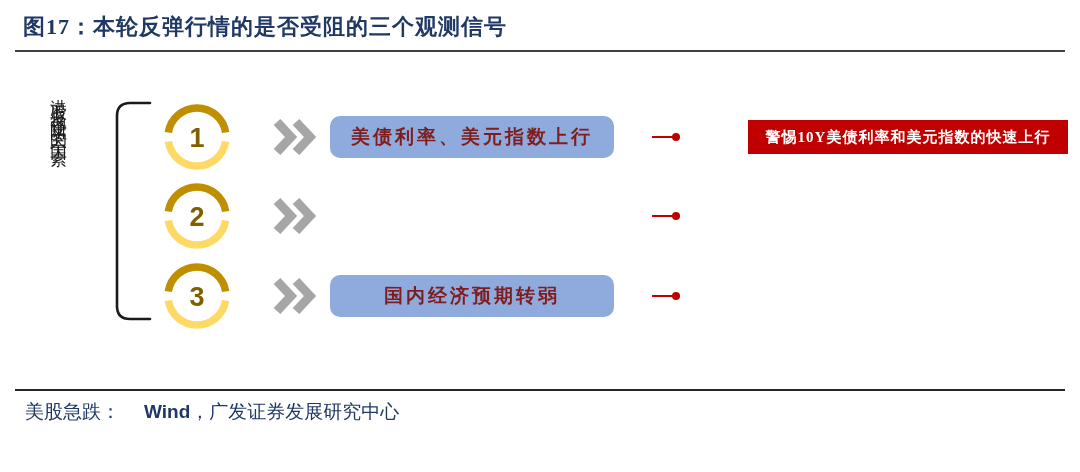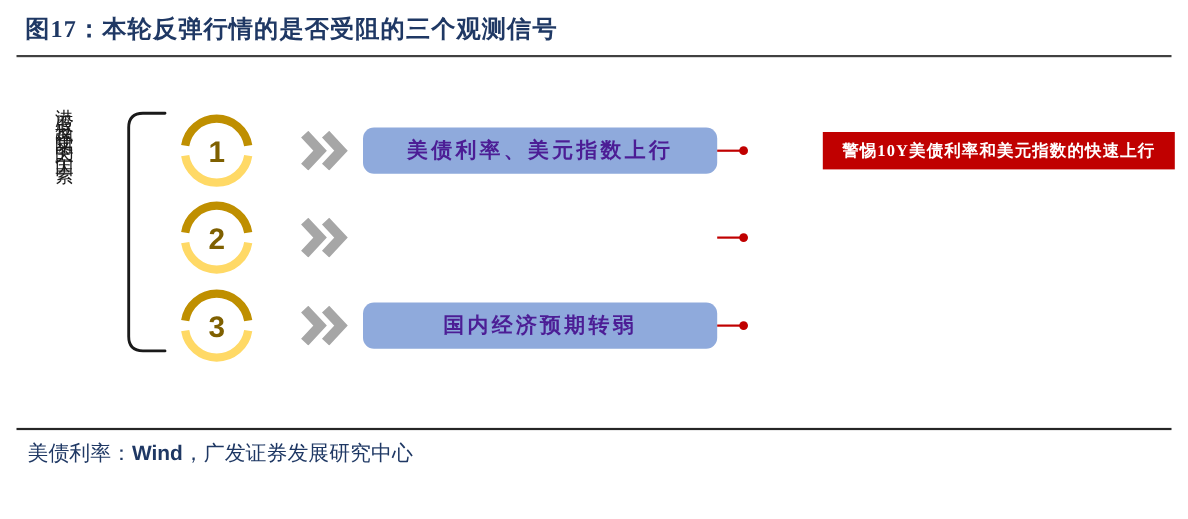--- a/index.html
+++ b/index.html
@@ -25,37 +25,37 @@
     font-size:17px;font-weight:500;color:var(--ink);letter-spacing:5px;line-height:1;
   }
   .bracket{position:absolute;left:110px;top:100px;}
   
   .row{position:absolute;left:0;right:0;height:80px;}
   .row.r1{top:97px;} .row.r2{top:176px;} .row.r3{top:256px;}
   .ring{position:absolute;left:162px;top:50%;margin-top:-35px;}
   .ring text{font-family:"Liberation Sans", sans-serif;font-weight:bold;font-size:27px;}
   .chev{position:absolute;left:272px;top:50%;margin-top:-18px;}
   .signal-box{
-    position:absolute;left:330px;top:50%;margin-top:-21px;width:322px;height:42px;
+    position:absolute;left:330px;top:50%;margin-top:-21px;width:284px;height:42px;
     background:var(--signal-box);border-radius:10px;
     display:flex;align-items:center;justify-content:center;
-    color:#4c1d95;font-size:19px;font-weight:600;letter-spacing:3px;white-space:nowrap;
+    color:#7f1d1d;font-size:19px;font-weight:600;letter-spacing:3px;white-space:nowrap;
   }
   .conn-line{position:absolute;left:652px;top:50%;margin-top:-1px;width:22px;height:2px;background:var(--connector);}
   .conn-dot{position:absolute;left:672px;top:50%;margin-top:-4px;width:8px;height:8px;border-radius:50%;background:var(--connector);}
   .warning-box{
     position:absolute;left:702px;top:50%;margin-top:-17px;width:320px;height:34px;
     background:var(--warning-box);
     display:flex;align-items:center;justify-content:center;
     color:#fff;font-size:15px;font-weight:bold;letter-spacing:1px;white-space:nowrap;margin-left:46px;
   }
   
   .footer-rule{position:absolute;left:15px;top:389px;width:1050px;height:2px;background:#262626;}
   .source-line{position:absolute;left:25px;top:399px;font-size:19px;color:var(--title);white-space:nowrap;}
-  .source-line .wind{font-family:"Liberation Sans", sans-serif;font-weight:600;margin-left:0;}
+  .source-line .wind{font-family:"Liberation Sans", sans-serif;font-weight:600;margin-left:24px;}
 </style>
 </head>
 <body>
 
 <div id="stage">
 
   <div class="fig-title">图17：本轮反弹行情的是否受阻的三个观测信号</div>
   <div class="title-rule"></div>
 
   <div class="side-label">港股反弹受阻的三个因素</div>
@@ -104,16 +104,16 @@
       <path d="M5 3 L19 18 L5 33" fill="none" stroke="var(--chevron)" stroke-width="9"></path>
       <path d="M24 3 L38 18 L24 33" fill="none" stroke="var(--chevron)" stroke-width="9"></path>
     </svg>
     <div class="signal-box">国内经济预期转弱</div>
     <div class="conn-line"></div>
     <div class="conn-dot"></div>
   </div>
 
   <div class="footer-rule"></div>
   <div class="source-line">
-    <span>美债利率：</span><span class="wind">Wind</span><span>，广发证券发展研究中心</span>
+    <span>美股急跌：</span><span class="wind">Wind</span><span>，广发证券发展研究中心</span>
   </div>
 
 </div>
 
 </body></html>

